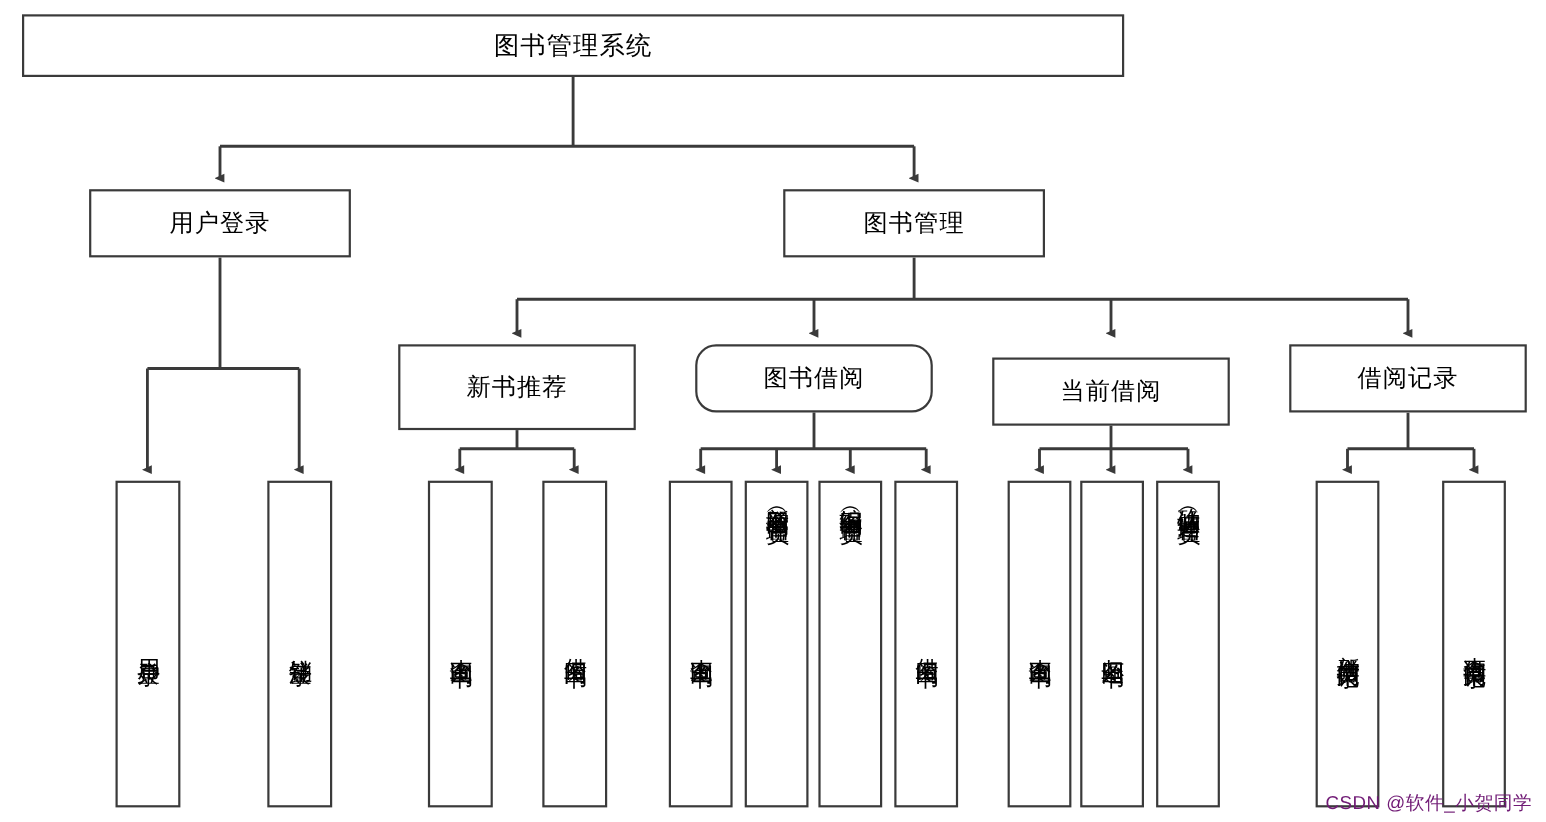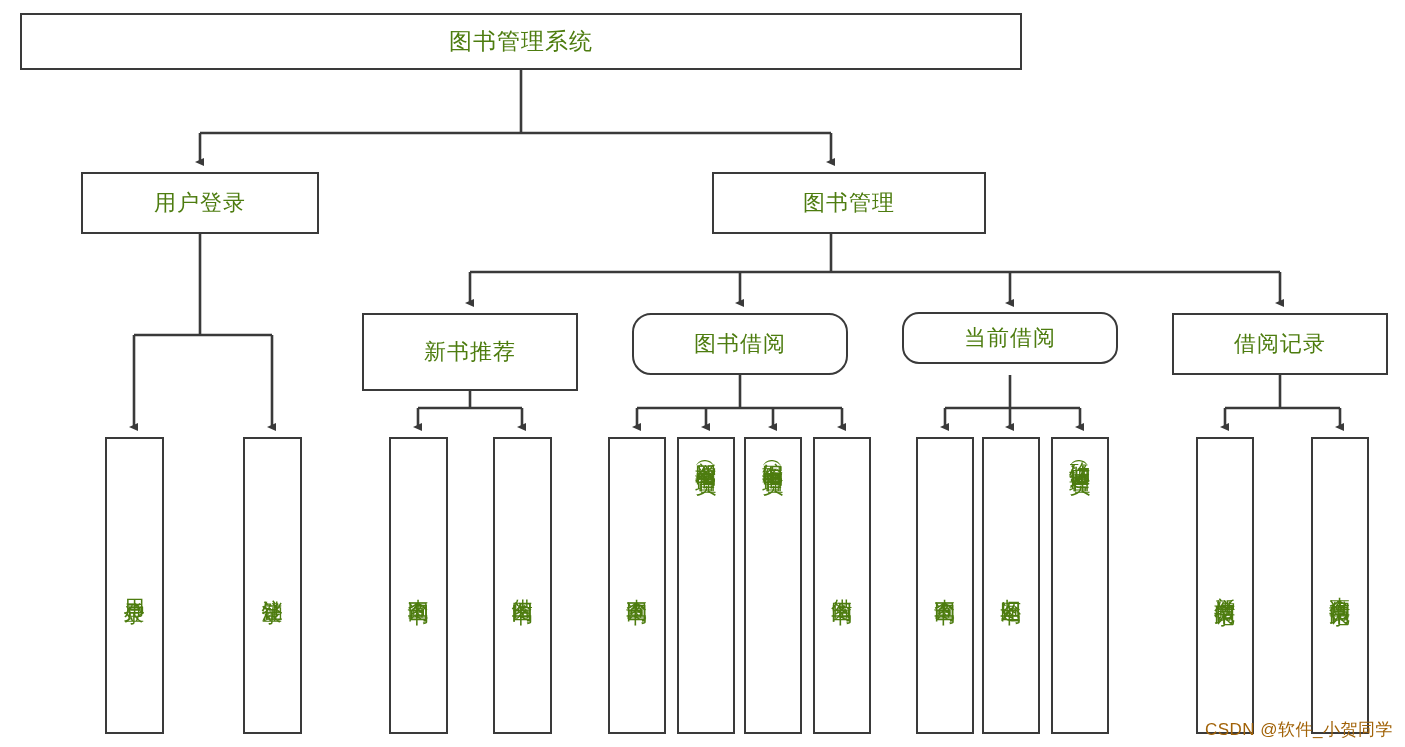--- a/index.html
+++ b/index.html
@@ -10,21 +10,21 @@
   }
   #diagram-root{position:relative;width:1405px;height:747px;}
   svg#connectors{position:absolute;left:0;top:0;width:1405px;height:747px;}
   .node{
     position:absolute;
     box-sizing:border-box;
     border:2px solid #3a3a3a;
     background:#ffffff;
     display:flex;align-items:center;justify-content:center;
     text-align:center;
-    color:#4d7c0f;
+    color:#000000;
   }
   .node.h{font-size:22px;letter-spacing:1px;}
   .node.root{font-size:23px;}
   .node.v{
     font-size:21px;
     line-height:1.12;
     padding:6px 2px;
     align-items:flex-start;
   }
   .node.v .vtext{
@@ -33,21 +33,21 @@
     letter-spacing:2px;
     white-space:pre;
     display:block;
     margin:0 auto;
   }
   .node.v.center{align-items:center;}
   #watermark{
     position:absolute;
     right:12px;bottom:6px;
     font-size:17px;
-    color:#a16207;
+    color:#701a75;
     letter-spacing:0.5px;
     white-space:nowrap;
     pointer-events:none;
   }
 </style>
 </head>
 <body>
 
 <div id="diagram-root">
 
@@ -101,31 +101,31 @@
     </g>
   </svg>
 
   <div class="node h root" style="left:20px;top:13px;width:1002px;height:57px;">
     <span>图书管理系统</span>
   </div>
 
   <div class="node h" style="left:81px;top:172px;width:238px;height:62px;">
     <span>用户登录</span>
   </div>
-  <div class="node h" style="left:712px;top:172px;width:274px;height:62px;">
+  <div class="node h" style="left:712px;top:172px;width:238px;height:62px;">
     <span>图书管理</span>
   </div>
 
   <div class="node h" style="left:362px;top:313px;width:216px;height:78px;">
     <span>新书推荐</span>
   </div>
   <div class="node h" style="left:632px;top:313px;width:216px;height:62px;border-radius:19px;">
     <span>图书借阅</span>
   </div>
-  <div class="node h" style="left:902px;top:312px;width:216px;height:52px;border-radius:17px;">
+  <div class="node h" style="left:902px;top:325px;width:216px;height:62px;">
     <span>当前借阅</span>
   </div>
   <div class="node h" style="left:1172px;top:313px;width:216px;height:62px;">
     <span>借阅记录</span>
   </div>
 
   <div class="node v center" style="left:105px;top:437px;width:59px;height:297px;">
     <span class="vtext">用户登录</span>
   </div>
   <div class="node v center" style="left:243px;top:437px;width:59px;height:297px;">

